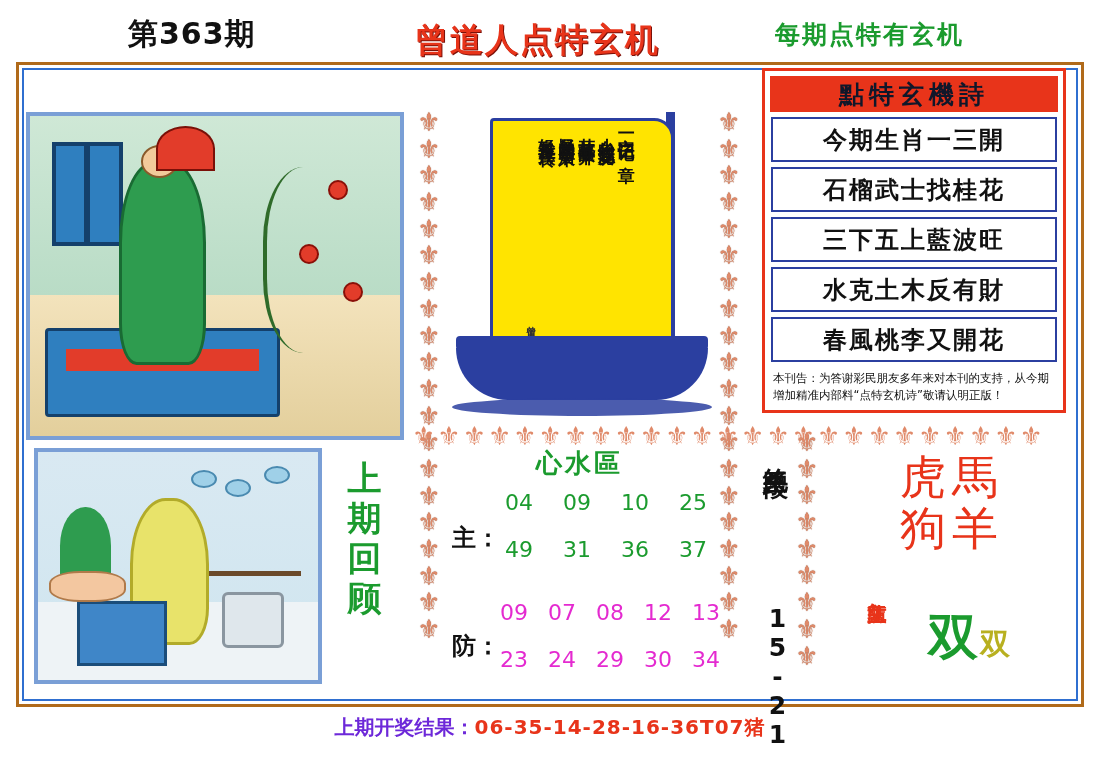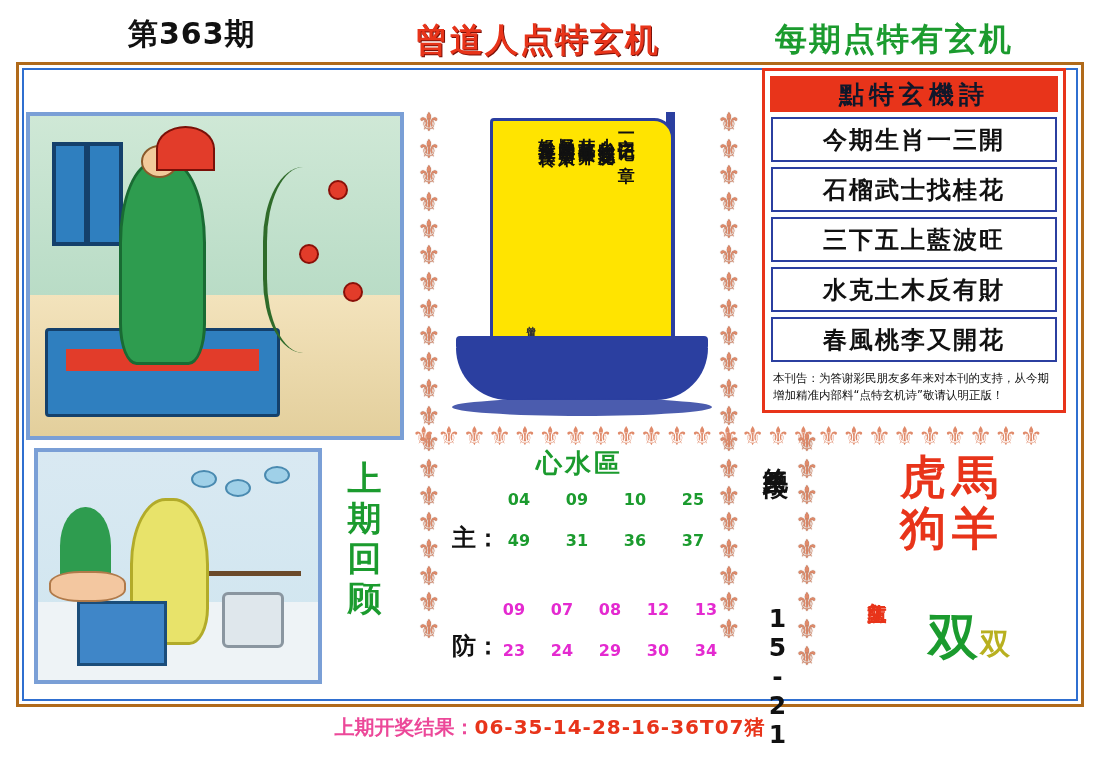--- a/index.html
+++ b/index.html
@@ -4,21 +4,21 @@
 <style>
   html,body{margin:0;padding:0;}
   body{width:1100px;height:758px;background:#ffffff;font-family:"DejaVu Sans","Liberation Sans",sans-serif;overflow:hidden;position:relative;}
 
   .page{position:relative;width:1100px;height:758px;}
 
   
   .issue{position:absolute;left:128px;top:14px;font-size:30px;font-weight:bold;color:#111;letter-spacing:1px;}
   .title-main{position:absolute;left:415px;top:18px;font-size:33px;font-weight:bold;color:#e8341a;letter-spacing:2px;
       text-shadow:1px 1px 0 #7a1008;}
-  .title-sub{position:absolute;left:775px;top:18px;font-size:32px;font-weight:bold;color:#1b9b2e;letter-spacing:2px;}
+  .title-sub{position:absolute;left:775px;top:18px;font-size:25px;font-weight:bold;color:#1b9b2e;letter-spacing:2px;}
 
   
   .frame{position:absolute;left:16px;top:62px;width:1068px;height:645px;border:3px solid #b06a1a;background:#fff;box-sizing:border-box;}
   .frame-inner{position:absolute;inset:3px;border:2px solid #2f6fd0;box-sizing:border-box;}
 
   
   .xunbao{position:absolute;left:92px;top:76px;font-size:30px;font-weight:bold;color:#1b9b2e;letter-spacing:26px;}
   .pic{position:absolute;border:4px solid #7a9fd6;box-sizing:border-box;background:#cfe3ef;}
   .pic1{left:26px;top:112px;width:378px;height:328px;}
   .pic2{left:34px;top:448px;width:288px;height:236px;}
@@ -65,49 +65,49 @@
   .div-a{left:412px;}
   .div-b{left:712px;}
   .div-c{top:430px;height:252px;left:790px;}
   .div-row{position:absolute;left:412px;top:424px;width:660px;height:30px;display:flex;gap:2px;overflow:hidden;}
   .div-row span{font-size:26px;color:#e08a6a;line-height:.95;}
 
   
   .xinshui-title{position:absolute;left:536px;top:446px;font-size:26px;font-weight:bold;color:#1b9b2e;letter-spacing:3px;}
   .zhu-label{position:absolute;left:452px;top:522px;font-size:24px;font-weight:bold;color:#111;}
   .fang-label{position:absolute;left:452px;top:630px;font-size:24px;font-weight:bold;color:#111;}
-  .numgrid{position:absolute;font-size:16px;font-weight:bold;}
+  .numgrid{position:absolute;font-size:22px;font-weight:normal;}
   .numgrid .row{display:flex;}
   .numgrid .row span{width:58px;text-align:center;}
   .ng-zhu{left:490px;top:490px;color:#1b9b2e;}
   .ng-zhu .row{margin-bottom:22px;}
   .ng-fang{left:490px;top:600px;color:#e42ad0;}
   .ng-fang .row{margin-bottom:22px;}
   .ng-fang .row span{width:48px;}
 
   
   .juesha{position:absolute;left:762px;top:448px;width:30px;writing-mode:vertical-rl;text-orientation:upright;font-size:25px;font-weight:bold;color:#111;letter-spacing:2px;}
   .juesha-num{position:absolute;left:758px;top:604px;width:34px;writing-mode:vertical-rl;text-orientation:upright;font-size:25px;font-weight:bold;color:#111;}
   .zhufang{position:absolute;left:852px;top:472px;width:46px;font-size:38px;font-weight:bold;color:#e8341a;line-height:1.12;text-align:center;}
-  .zodiac{position:absolute;left:900px;top:452px;width:160px;font-size:46px;font-weight:bold;color:#e8341a;line-height:1.1;letter-spacing:6px;}
+  .zodiac{position:absolute;left:900px;top:452px;width:160px;font-size:46px;font-weight:normal;color:#e8341a;line-height:1.1;letter-spacing:6px;}
   .zhulan{position:absolute;left:866px;top:588px;width:22px;writing-mode:vertical-rl;text-orientation:upright;font-size:19px;font-weight:bold;color:#e8341a;line-height:1.15;}
   .shuangshuang{position:absolute;left:928px;top:604px;font-size:50px;font-weight:bold;color:#1b9b2e;letter-spacing:2px;}
   .shuangshuang .small{font-size:30px;color:#b8b020;}
 
   
   .rbox{position:absolute;left:762px;top:68px;width:304px;height:345px;border:3px solid #e8341a;background:#fff;box-sizing:border-box;}
   .rbox-head{margin:5px;height:36px;background:#e8341a;display:flex;align-items:center;justify-content:center;}
   .rbox-head span{color:#0f172a;font-size:25px;font-weight:bold;letter-spacing:5px;}
   .rline{margin:0 6px 5px 6px;height:41px;border:2px solid #2b3fa0;display:flex;align-items:center;justify-content:center;}
   .rline span{font-size:24px;font-weight:bold;color:#111;letter-spacing:2px;}
   .rnote{position:absolute;left:8px;right:8px;bottom:6px;font-size:11.5px;color:#111;line-height:1.5;}
 
   
   .footer{position:absolute;left:0;top:714px;width:1100px;text-align:center;font-size:20px;font-weight:bold;color:#e8341a;}
-  .footer .label{color:#ec4899;}
+  .footer .label{color:#6d28d9;}
   .footer .val{color:#e8341a;letter-spacing:1px;}
 </style>
 </head>
 <body>
 
 <div class="page">
 
   <div class="issue">第363期</div>
   <div class="title-main">曾道人点特玄机</div>
   <div class="title-sub">每期点特有玄机</div>

